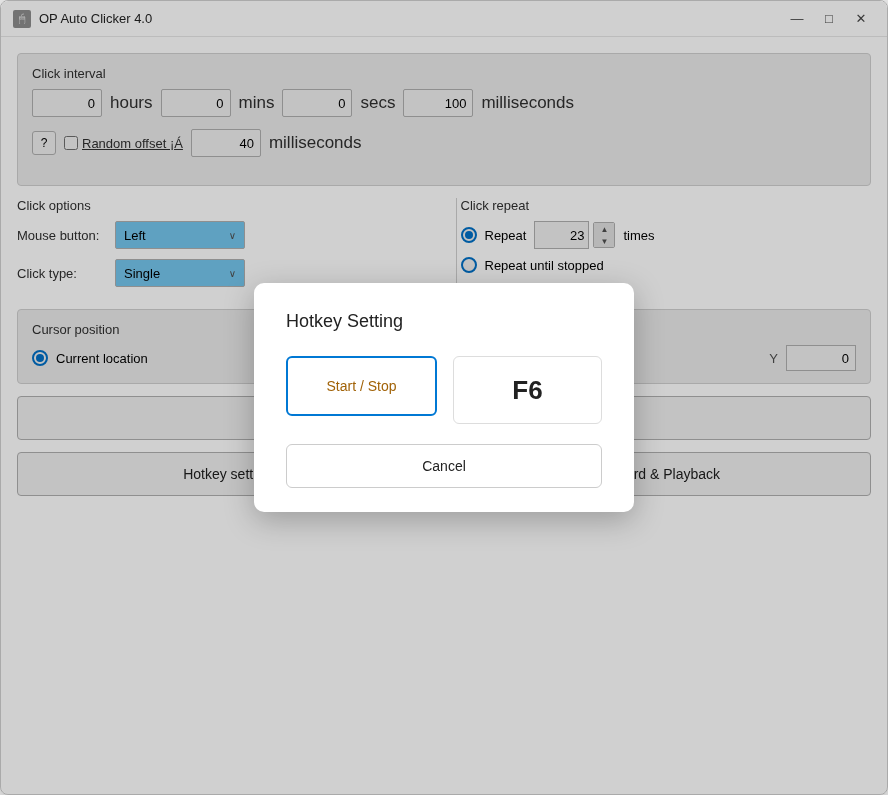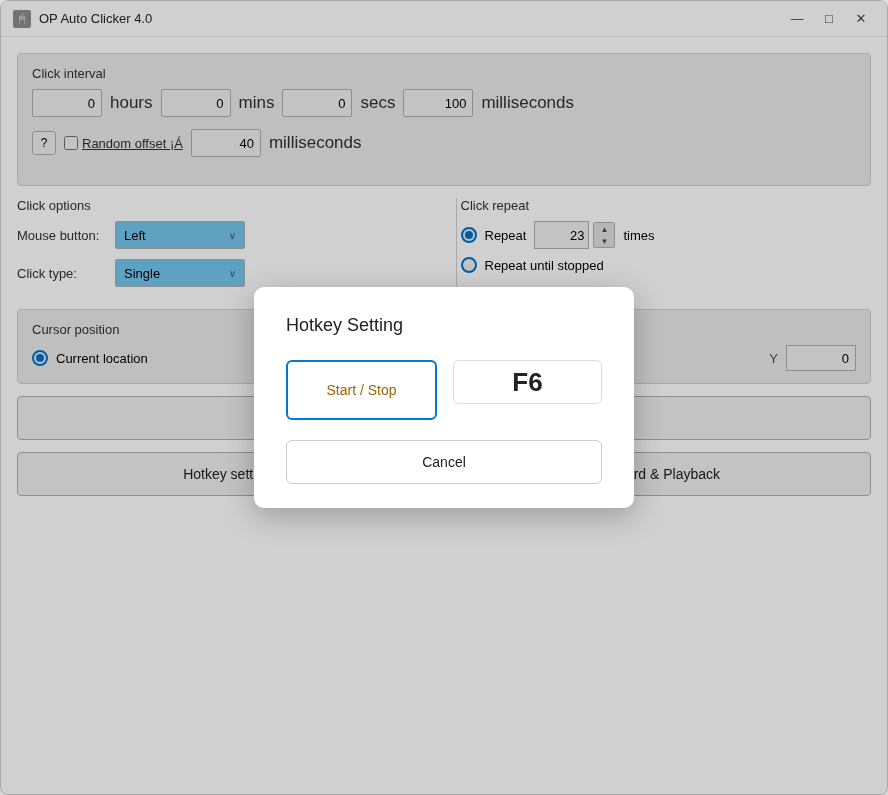--- a/index.html
+++ b/index.html
@@ -313,21 +313,21 @@
       height: 60px;
       border: 2px solid #0078d4;
       border-radius: 6px;
       background: white;
       font-size: 14px;
       cursor: pointer;
       color: #a16207;
     }
     .modal-key-display {
       flex: 1;
-      height: 44px;
+      height: 68px;
       border: 1px solid #ddd;
       border-radius: 6px;
       background: white;
       font-size: 26px;
       font-weight: 700;
       display: flex;
       align-items: center;
       justify-content: center;
       color: #222;
     }

